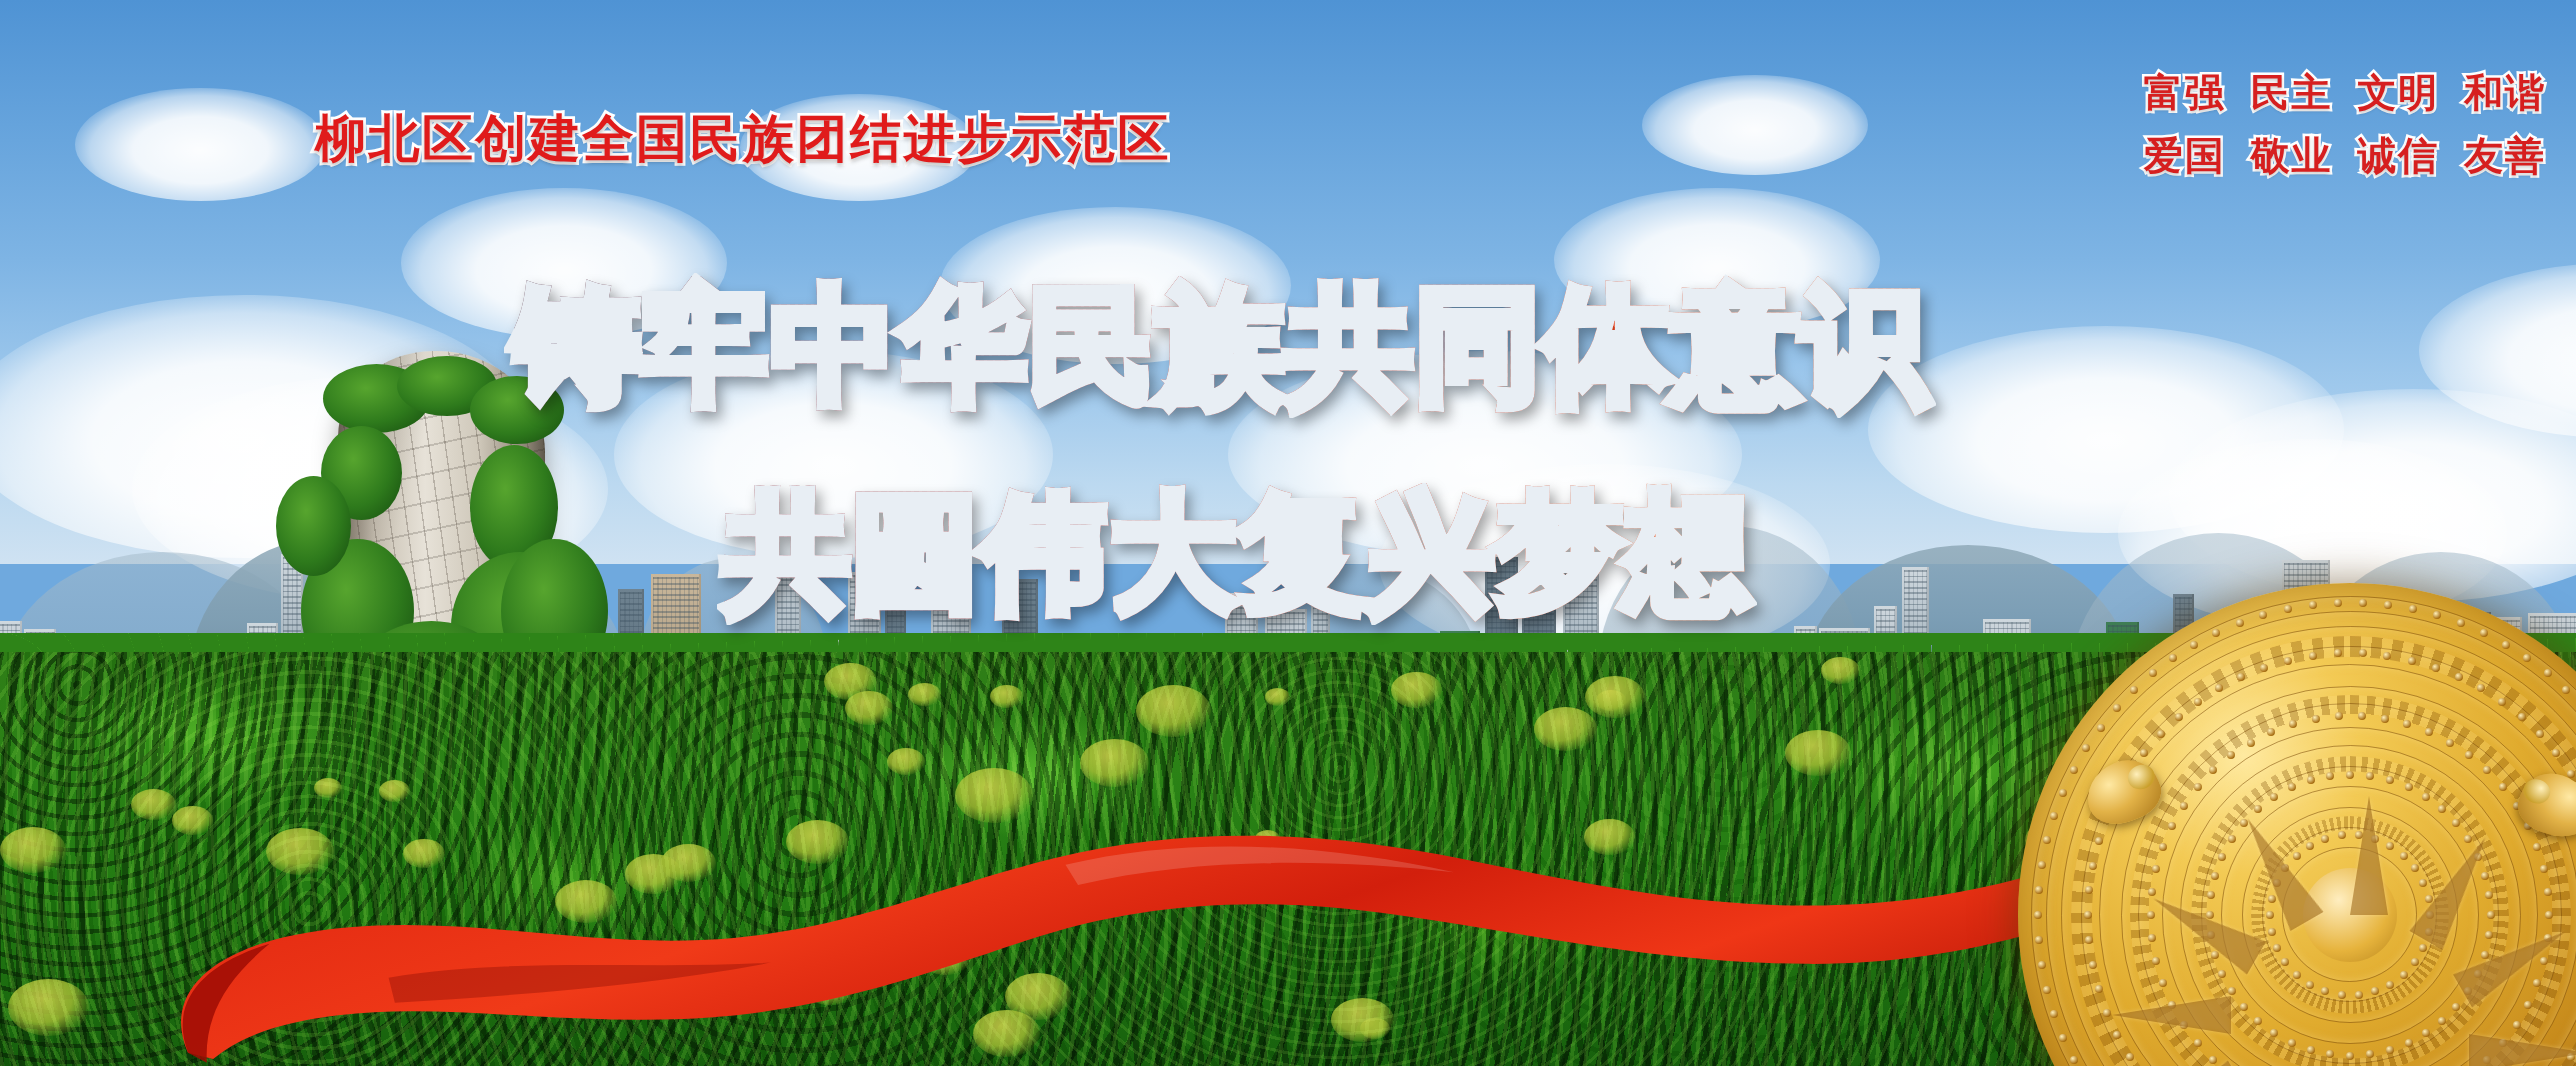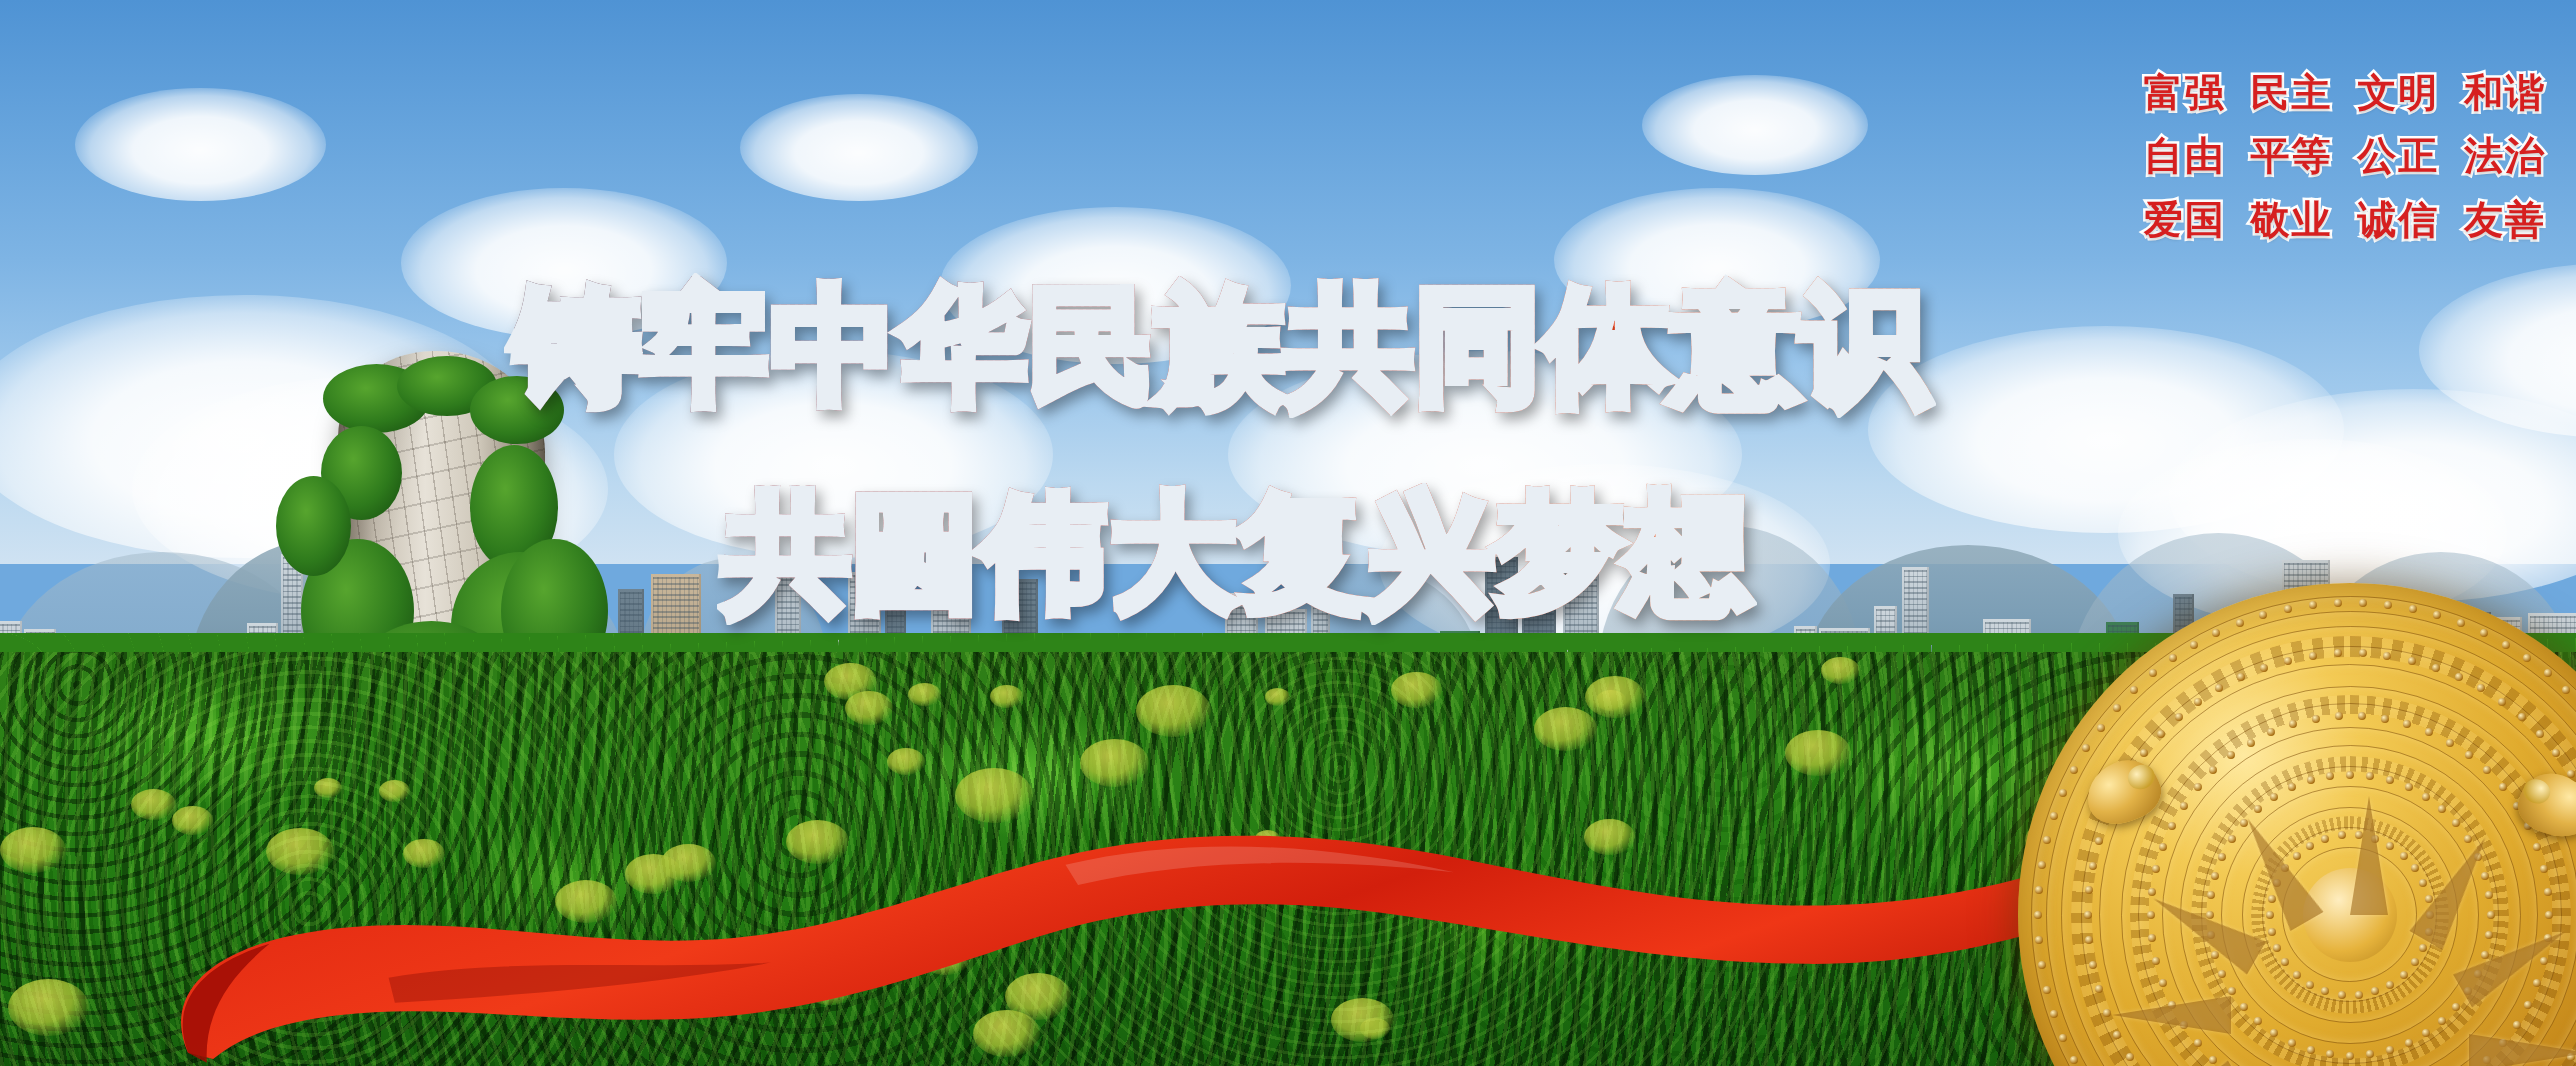--- a/index.html
+++ b/index.html
@@ -670,35 +670,30 @@
         <i style="transform: rotate(240deg) translateY(-119px); transform-origin: 0px 119px; margin-top: 0px; position: absolute; left: 0px; top: 0px;"></i>
         <i style="transform: rotate(270deg) translateY(-119px); transform-origin: 0px 119px; margin-top: 0px; position: absolute; left: 0px; top: 0px;"></i>
         <i style="transform: rotate(300deg) translateY(-119px); transform-origin: 0px 119px; margin-top: 0px; position: absolute; left: 0px; top: 0px;"></i>
         <i style="transform: rotate(330deg) translateY(-119px); transform-origin: 0px 119px; margin-top: 0px; position: absolute; left: 0px; top: 0px;"></i>
       </div>
     <div class="frog" style="left:68px; top:179px; transform:rotate(-22deg)"></div>
     <div class="frog" style="left:501px; top:192px; transform:rotate(18deg) scaleX(-1)"></div>
   </div>
 
 
+  <div class="header-title">柳北区创建全国民族团结进步示范区</div>
 
   <div class="core-values">
     <div class="cv-line">
       <span class="cv-pair">富强</span>
       <span class="cv-pair">民主</span>
       <span class="cv-pair">文明</span>
       <span class="cv-pair">和谐</span>
     </div>
     <div class="cv-line">
-      <span class="cv-pair">自由</span>
-      <span class="cv-pair">平等</span>
-      <span class="cv-pair">公正</span>
-      <span class="cv-pair">法治</span>
-    </div>
-    <div class="cv-line">
       <span class="cv-pair">爱国</span>
       <span class="cv-pair">敬业</span>
       <span class="cv-pair">诚信</span>
       <span class="cv-pair">友善</span>
     </div>
   </div>
 
   <div class="headline">
     <div class="hl-line hl-1">
       <span class="hl-fill">铸牢中华民族共同体意识</span>

